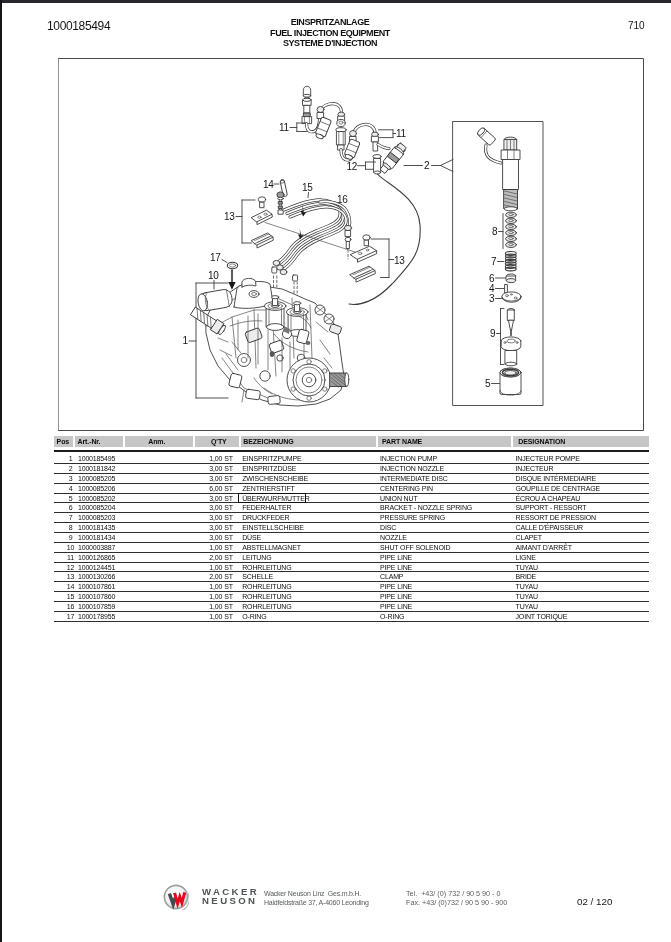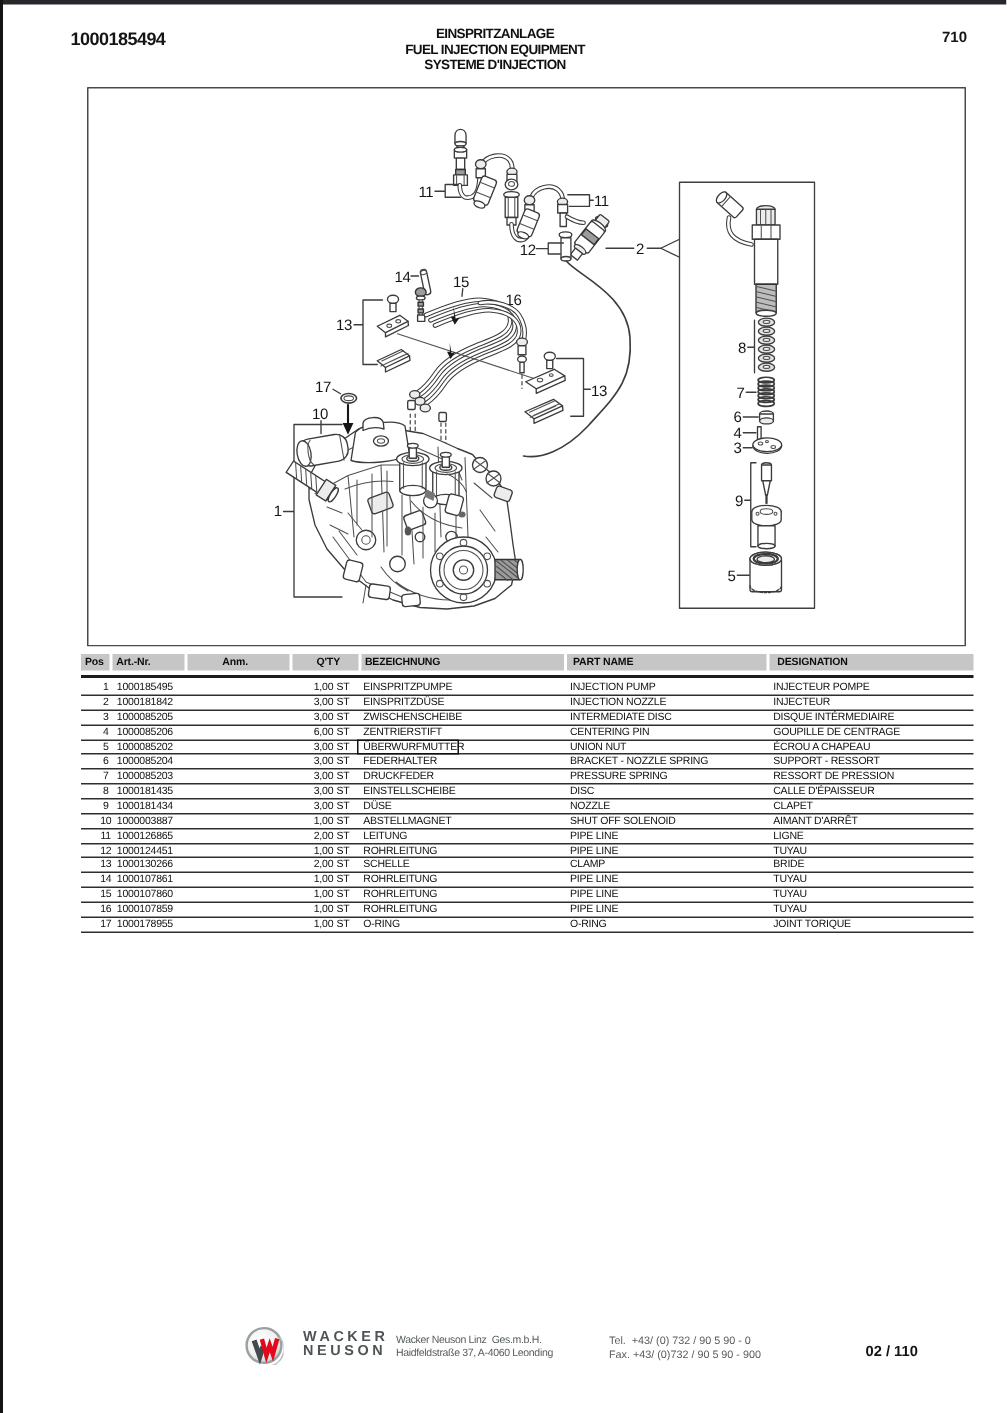--- a/index.html
+++ b/index.html
@@ -1,19 +1,19 @@
 <!DOCTYPE html>
 <html><head>
 <meta charset="utf-8">
 <style>
   html,body{margin:0;padding:0;}
   body{width:671px;height:942px;background:#ffffff;position:relative;overflow:hidden;
        font-family:"Liberation Sans",sans-serif;}
   .abs{position:absolute;}
-  .hdrnum{font-weight:bold;color:#151515;}
+  .hdrnum{font-weight:normal;color:#151515;}
   .cell{position:absolute;background:#c6c6c6;height:11px;}
   .cell span{display:block;font-size:7px;font-weight:bold;color:#0c0c0c;line-height:11px;
              letter-spacing:-0.1px;white-space:nowrap;}
   .row{position:absolute;left:0;width:595px;height:9.87px;border-bottom:1px solid #2e2e2e;
        box-sizing:border-box;}
   .rt{position:absolute;font-size:7px;color:#101010;line-height:8.8px;letter-spacing:-0.15px;
       white-space:nowrap;}
   .num{text-align:right;}
 </style>
 </head>
@@ -672,13 +672,13 @@
 
 <div class="abs" style="left:202px;top:888px;font-size:9.6px;font-weight:bold;color:#4e5456;
      letter-spacing:2.4px;line-height:8.6px;">WACKER<br>NEUSON</div>
 
 <div class="abs" style="left:264px;top:888.5px;font-size:7px;color:#575c5f;line-height:9.9px;letter-spacing:-0.22px;">
 Wacker Neuson Linz&nbsp; Ges.m.b.H.<br>Haidfeldstraße 37, A-4060 Leonding</div>
 
 <div class="abs" style="left:406px;top:888.5px;font-size:7.2px;color:#575c5f;line-height:9.8px;">
 Tel.&nbsp; +43/ (0) 732 / 90 5 90 - 0<br>Fax. +43/ (0)732 / 90 5 90 - 900</div>
 
-<div class="abs hdrnum" style="left:577px;top:896px;font-size:9.8px;color:#141414;">02 / 110</div>
+<div class="abs hdrnum" style="left:577px;top:896px;font-size:9.8px;color:#141414;">02 / 120</div>
 
 </body></html>

